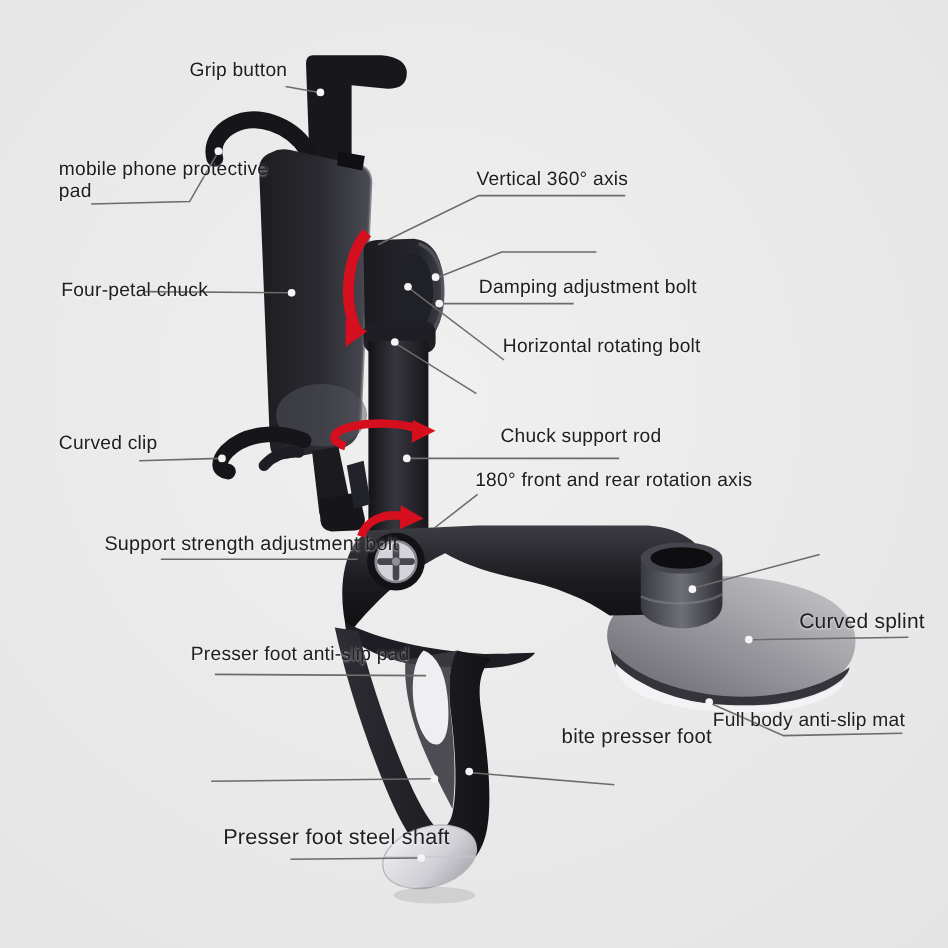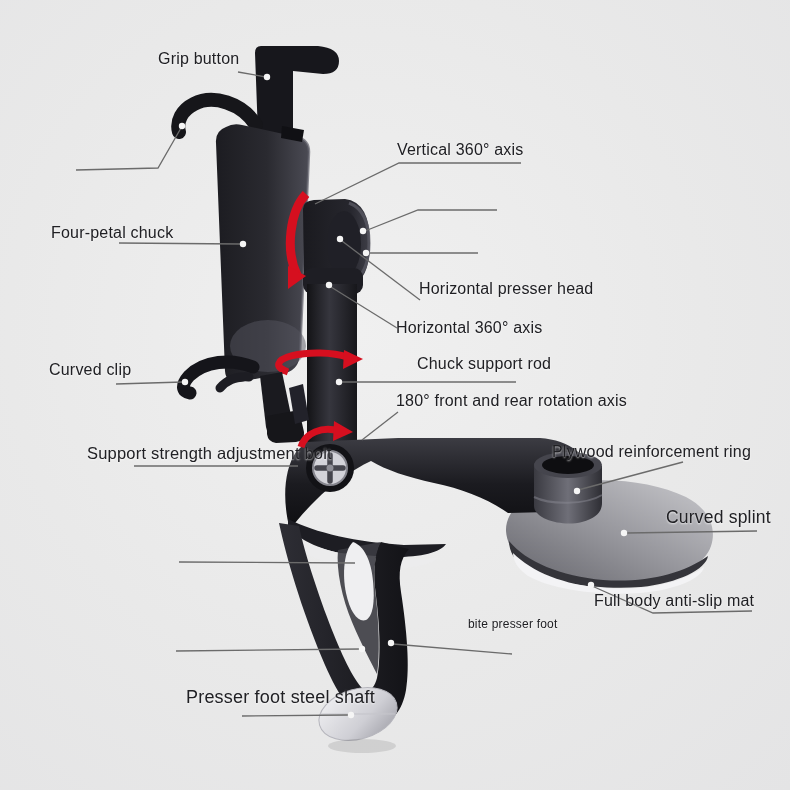--- a/index.html
+++ b/index.html
@@ -177,27 +177,28 @@
       <circle cx="577" cy="491" r="3.2"></circle>
       <circle cx="624" cy="533" r="3.2"></circle>
       <circle cx="591" cy="585" r="3.2"></circle>
       <circle cx="362" cy="649" r="3.2"></circle>
       <circle cx="391" cy="643" r="3.2"></circle>
       <circle cx="351" cy="715" r="3.2"></circle>
     </g>
   </svg>
 
   <div class="label" style="left:158px;top:50px;">Grip button</div>
-  <div class="label" style="left:51px;top:224px;">Four-petal chuck</div>
+  <div class="label wrap" style="left:49px;top:133px;width:188px;">mobile phone protective pad</div>
+  <div class="label" style="left:51px;top:234px;">Four-petal chuck</div>
   <div class="label" style="left:49px;top:361px;">Curved clip</div>
   <div class="label" style="left:397px;top:141px;">Vertical 360° axis</div>
-  <div class="label" style="left:419px;top:280px;">Horizontal presser head</div>
-  <div class="label" style="left:396px;top:319px;">Horizontal 360° axis</div>
+  <div class="label" style="left:399px;top:231px;">Damping adjustment bolt</div>
+  <div class="label" style="left:419px;top:280px;">Horizontal rotating bolt</div>
   <div class="label" style="left:417px;top:355px;text-align:right;">Chuck support rod</div>
   <div class="label" style="left:396px;top:392px;text-align:center;">180° front and rear rotation axis</div>
   <div class="label" style="left:87px;top:444px;font-size:16.5px;">Support strength adjustment bolt</div>
-  <div class="label" style="left:552px;top:443px;">Plywood reinforcement ring</div>
   <div class="label" style="left:647px;top:508px;font-size:17.5px;margin-left:19px;">Curved splint</div>
+  <div class="label" style="left:159px;top:537px;">Presser foot anti-slip pad</div>
   <div class="label" style="left:594px;top:592px;">Full body anti-slip mat</div>
-  <div class="label" style="left:468px;top:618px;font-size:12px;">bite presser foot</div>
+  <div class="label" style="left:468px;top:604px;font-size:17px;">bite presser foot</div>
   <div class="label" style="left:186px;top:687px;font-size:18px;">Presser foot steel shaft</div>
 
 </div>
 
 </body></html>

